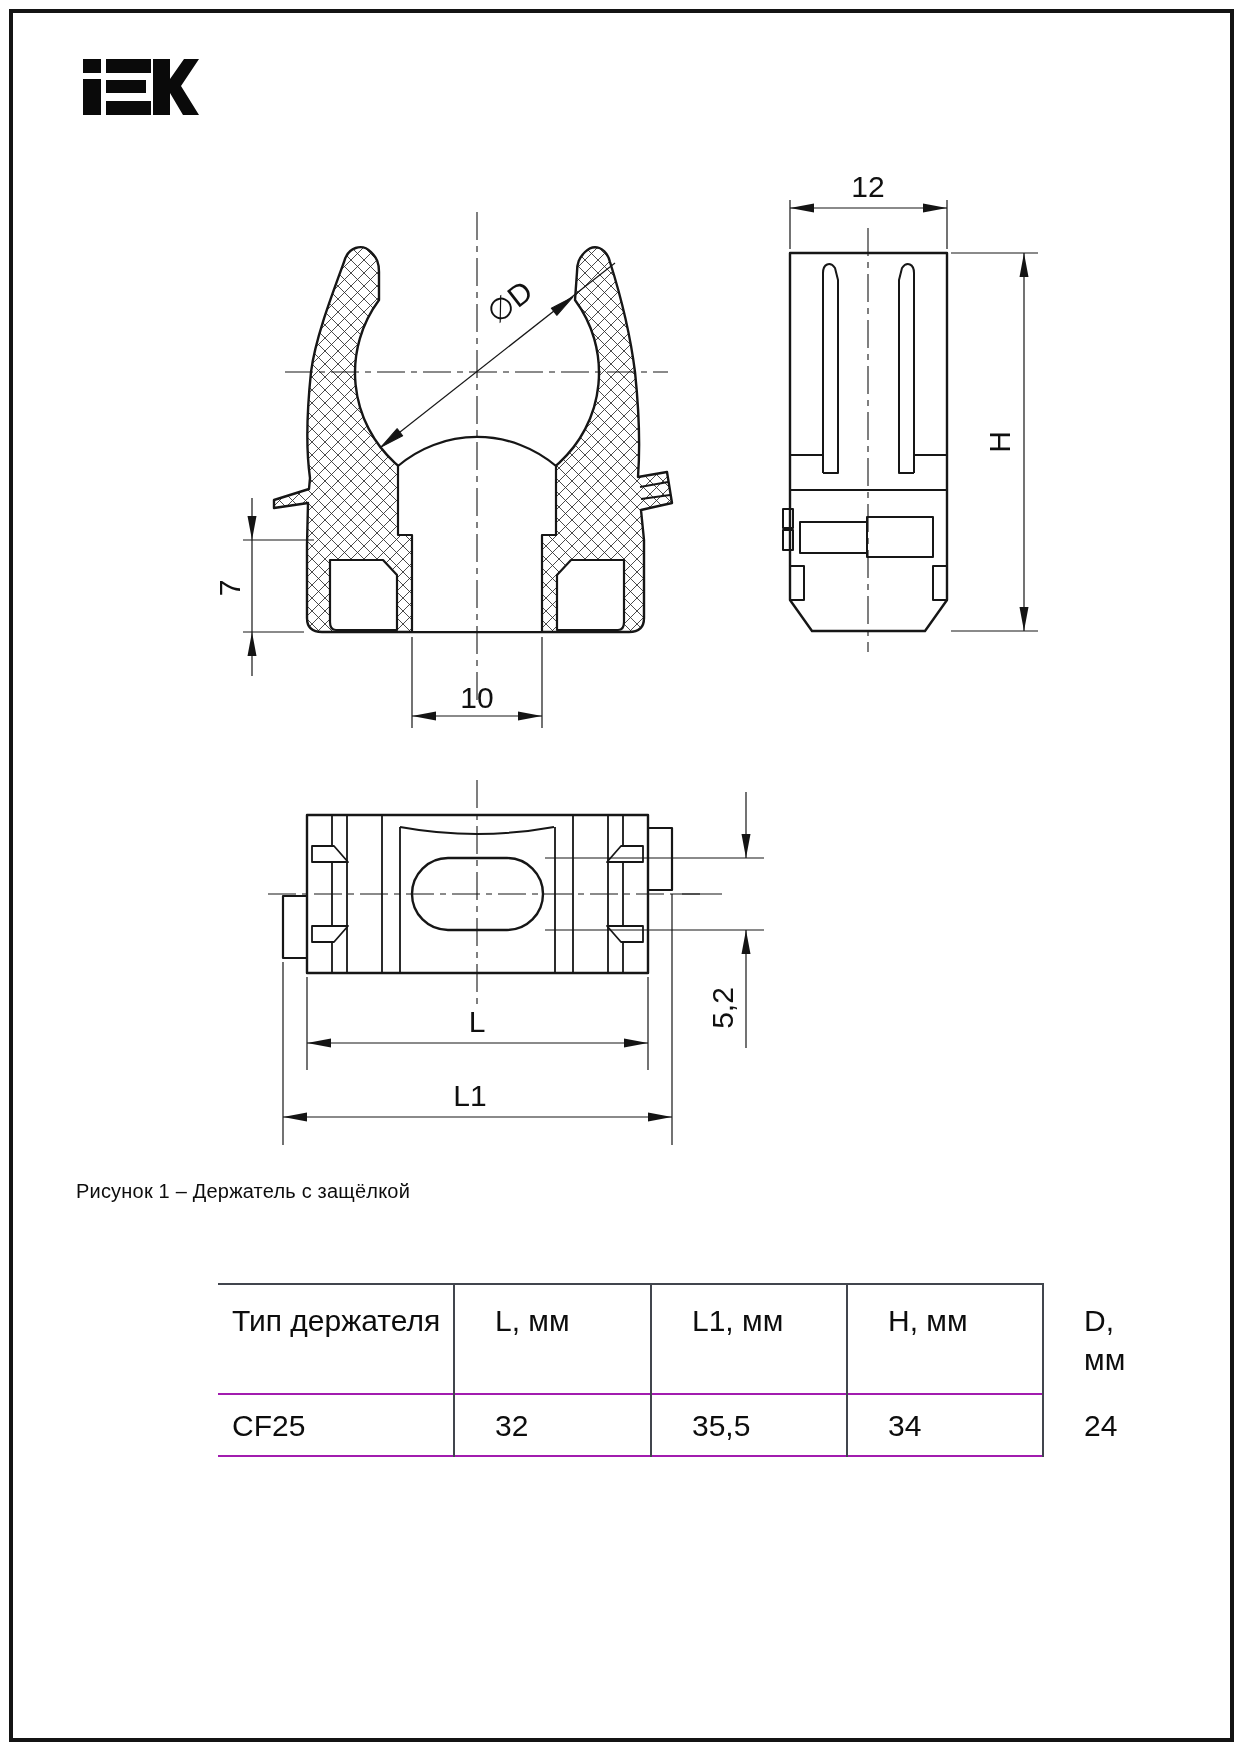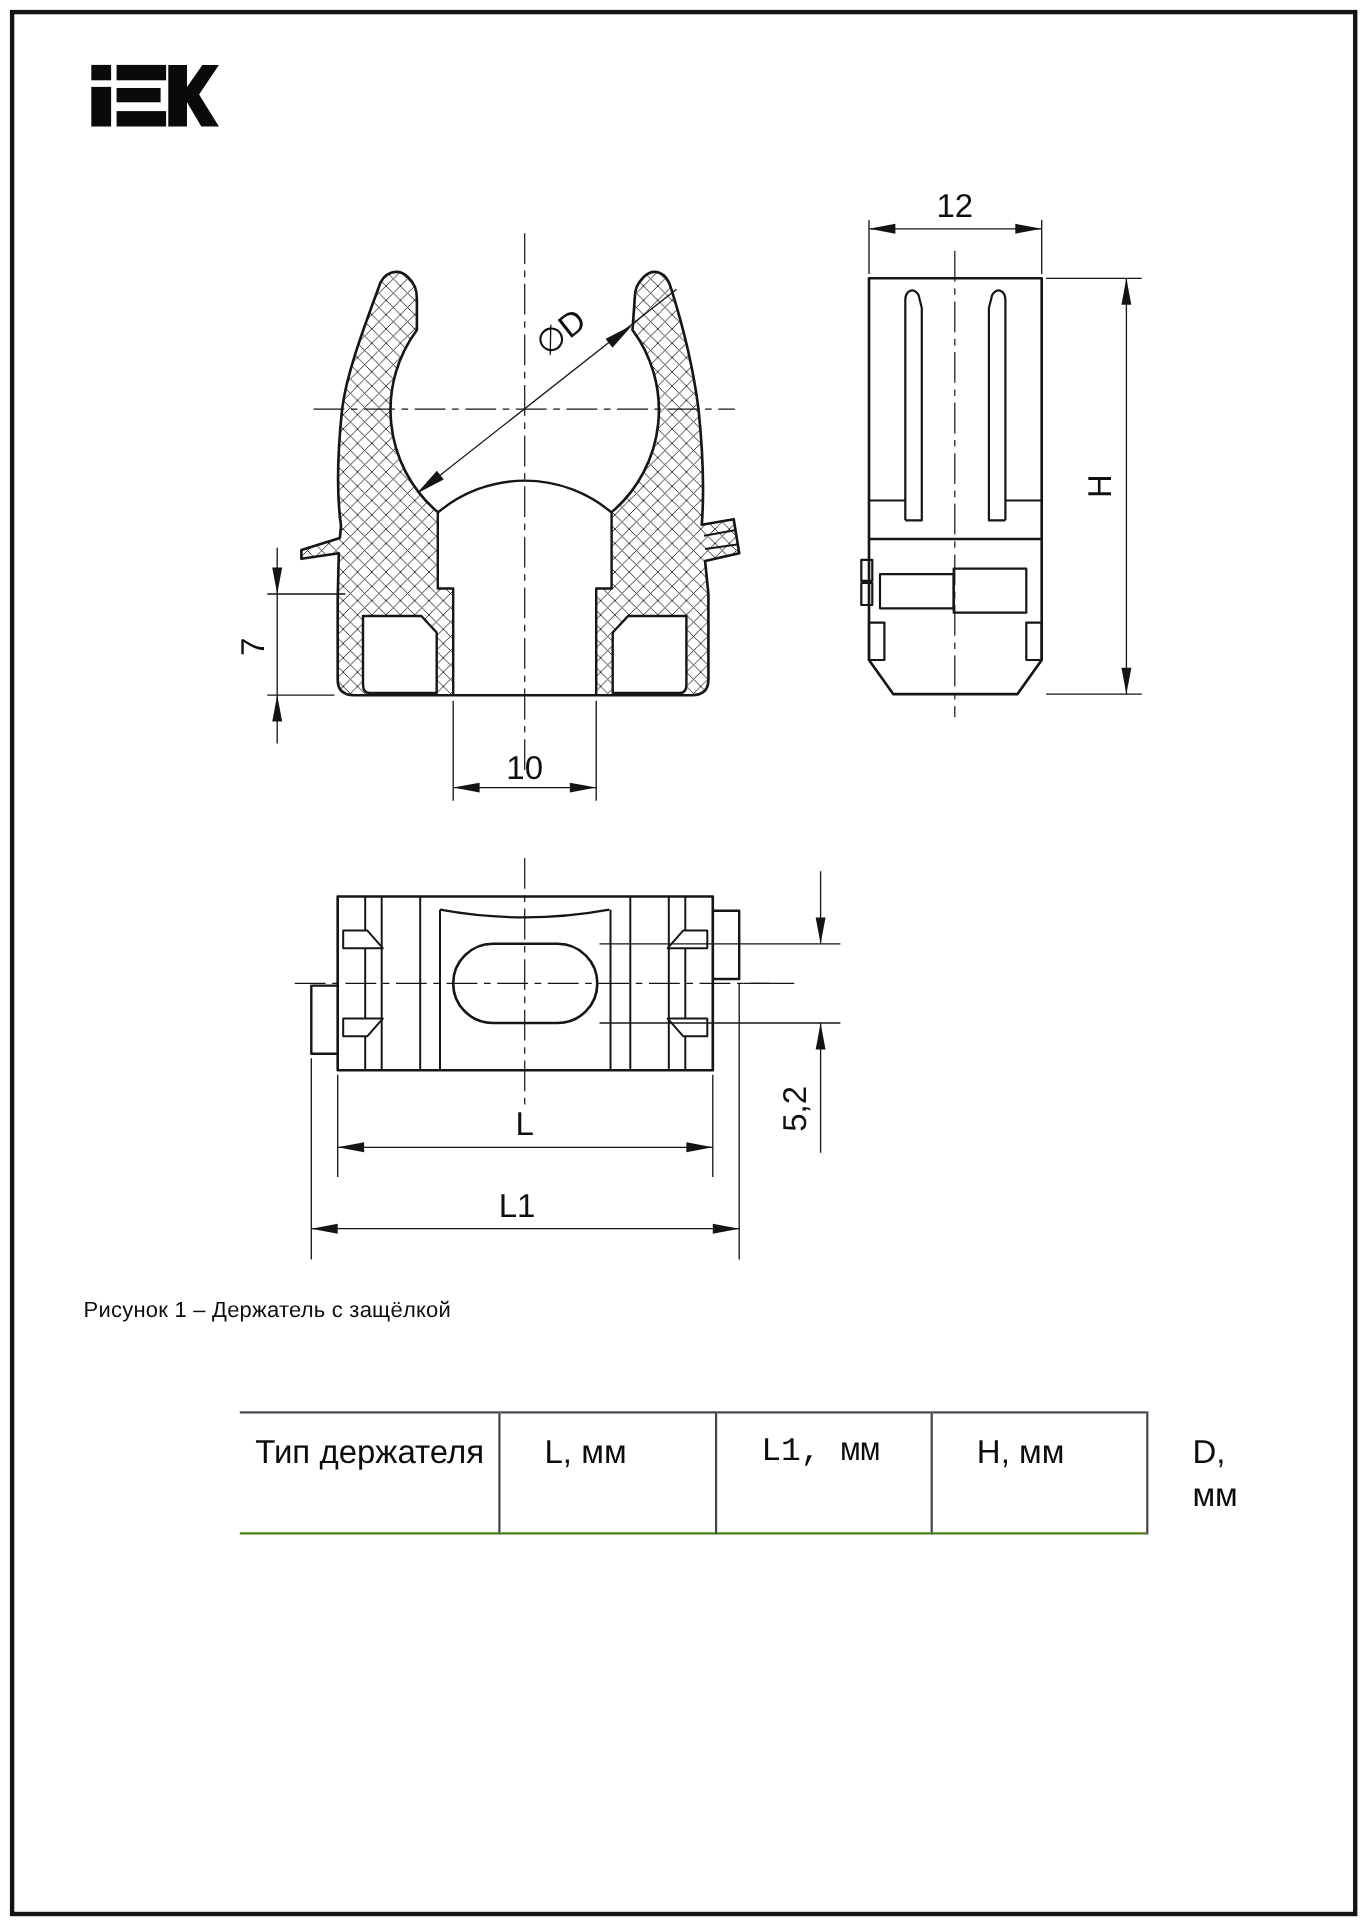--- a/index.html
+++ b/index.html
@@ -25,26 +25,26 @@
     position:absolute;left:218px;top:1283px;width:702px;
     border-collapse:collapse;table-layout:fixed;
     font-size:30px;color:#0d0d0d;
   }
   .spec-table th,.spec-table td{
     font-weight:normal;text-align:left;vertical-align:top;
     padding:12px 8px 8px 14px;
   }
   .spec-table th{height:84px;padding-top:16px;line-height:1.3;}
   .spec-table td{height:38px;padding-top:14px;}
-  .spec-table tr{border-bottom:2px solid #4d7c0f;}
+  .spec-table tr{border-bottom:2px solid #a21caf;}
   .spec-table tr.top{border-top:2px solid #41454d;}
   .spec-table th+th,.spec-table td+td{border-left:2px solid #41454d;padding-left:40px;}
   .col-type{width:213px;}
   .col-l{width:147px;}
-  .col-l1{width:146px;font-family:Liberation Mono, monospace;}
+  .col-l1{width:146px;}
   .col-h{width:146px;border-radius:25px;}
   .dim-text{font-size:30px;fill:#101010;}
 </style>
 </head>
 <body>
 
 <div class="page">
   <div class="frame"></div>
 
   <svg class="drawing-svg" width="1243" height="1175" viewBox="0 0 1243 1175">
@@ -205,15 +205,22 @@
     <thead>
       <tr class="top">
         <th class="col-type">Тип держателя</th>
         <th class="col-l">L, мм</th>
         <th class="col-l1">L1, мм</th>
         <th class="col-h">H, мм</th>
         <th>D, мм</th>
       </tr>
     </thead>
     <tbody>
+      <tr>
+        <td>CF25</td>
+        <td>32</td>
+        <td>35,5</td>
+        <td>34</td>
+        <td>24</td>
+      </tr>
     </tbody>
   </table>
 </div>
 
 </body></html>

